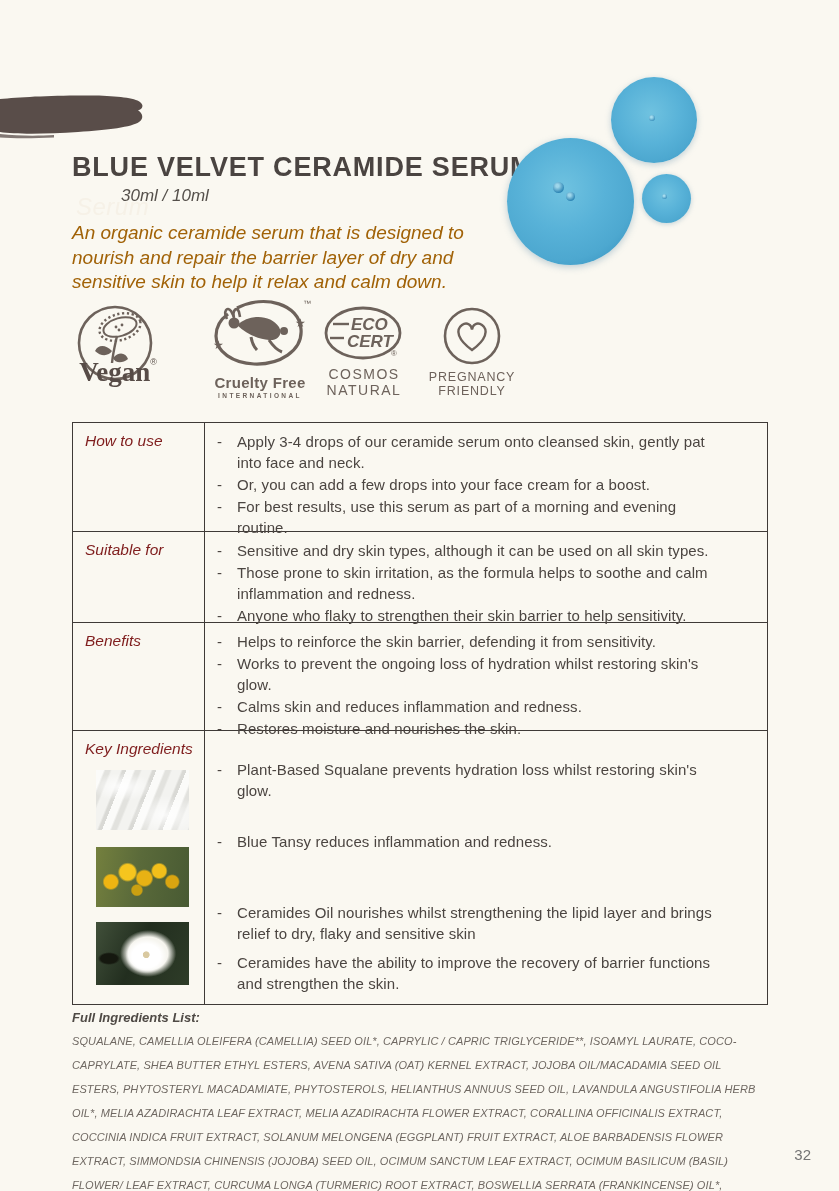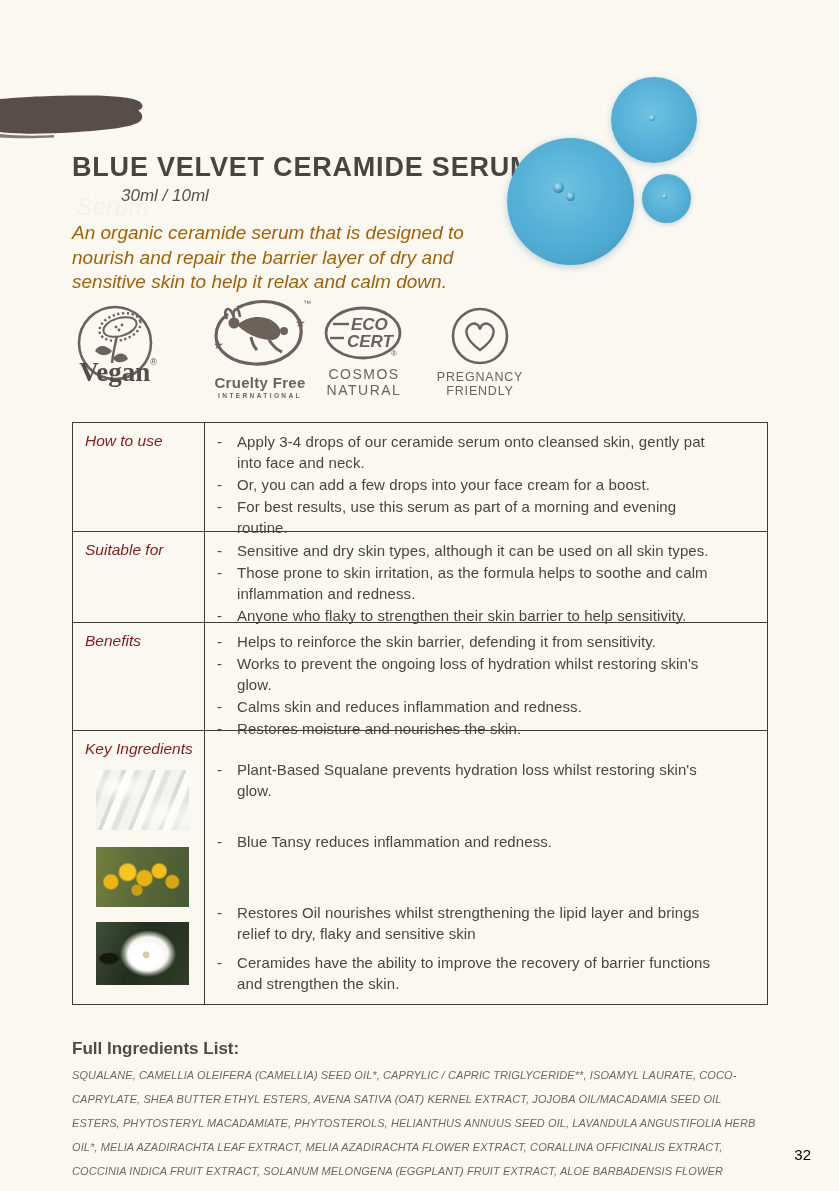--- a/index.html
+++ b/index.html
@@ -54,21 +54,21 @@
   .bub3 { left:38px; top:38px; width:6px; height:6px; background:radial-gradient(circle at 40% 35%, #a5dcee 15%, #3a90bd 75%); }
   .bub4 { left:20px; top:20px; width:5px; height:5px; background:radial-gradient(circle at 40% 35%, #a5dcee 15%, #3a90bd 75%); }
 
   
   .logos { position:absolute; left:62px; top:297px; width:480px; height:106px; }
   .logo { position:absolute; text-align:center; color:#6d625b; }
   .logo svg { display:block; margin:0 auto; }
   .logo-vegan { left:0px; top:4px; width:112px; }
   .logo-bunny { left:136px; top:0px; width:124px; }
   .logo-ecocert { left:254px; top:9px; width:96px; }
-  .logo-pregnancy { left:366px; top:9px; width:104px; }
+  .logo-pregnancy { left:358px; top:9px; width:104px; }
   .logo-caption { font-weight:bold; font-size:13.5px; margin-top:3px; letter-spacing:0.3px; }
   .logo-sub { font-size:6.5px; letter-spacing:2.4px; font-weight:bold; margin-top:1px; }
   .logo-caption-caps { font-size:14px; letter-spacing:1.5px; line-height:1.15; margin-top:4px; }
   .logo-caption-preg { font-size:12.5px; letter-spacing:0.8px; line-height:1.15; margin-top:4px; }
 
   
   .spec-table {
     position:absolute; left:72px; top:422px; width:696px;
     border:1.5px solid #3f3a37; box-sizing:border-box;
   }
@@ -119,24 +119,24 @@
     background:
       radial-gradient(circle 5px at 54% 52%, #d9c9a0 0 60%, rgba(217,201,160,0) 75%),
       radial-gradient(ellipse 26px 22px at 54% 54%, #ffffff 0 55%, rgba(255,255,255,0) 80%),
       radial-gradient(ellipse 36px 30px at 56% 50%, #f6f5ef 0 55%, rgba(246,245,239,0) 78%),
       radial-gradient(ellipse 14px 8px at 14% 58%, #15180f 0 60%, rgba(21,24,15,0) 80%),
       linear-gradient(115deg, #41503a 0%, #222e1f 45%, #2e3c28 100%);
   }
 
   
   .full-ing { position:absolute; left:72px; top:1010px; width:700px; }
-  .full-ing-heading { font-size:17px; font-weight:700; color:#4f4a45; margin-bottom:4px;margin-top:29px; }
+  .full-ing-heading { font-size:13px; font-weight:700; font-style:italic; color:#4f4a45; margin-bottom:4px; }
   .full-ing-text { font-size:11px; font-style:italic; color:#6f6862; line-height:24px; letter-spacing:0.1px; }
 
-  .page-number { position:absolute; right:28px; top:1146px; font-size:15px; color:#000000; }
+  .page-number { position:absolute; right:28px; top:1146px; font-size:15px; color:#737373; }
 </style>
 </head>
 <body>
 
 <div class="page">
 
   <div class="badge-wrap">
     <svg width="160" height="50" viewBox="0 0 160 50">
       <path fill="#594D49" d="M0,7 C20,5 55,3 95,3.5 C117,4 135,6 140,10 C144,13 143,17 138,18.5 C143,21 144,27 139,30 C132,35 108,38 78,40 C48,42 16,42.5 0,40 Z"></path>
       <path fill="#594D49" opacity="0.75" d="M0,42 C18,44 38,44 54,43 L54,45.5 C34,46.5 12,46.5 0,45.5 Z"></path>
@@ -307,21 +307,21 @@
             <span class="dash">-</span>
             <span class="b-text"><span>Plant-Based </span><span class="bold">Squalane</span><span> prevents hydration loss whilst restoring skin's
 glow.</span></span>
           </div>
           <div class="bullet">
             <span class="dash">-</span>
             <span class="b-text"><span class="bold">Blue Tansy</span><span> reduces inflammation and redness.</span></span>
           </div>
           <div class="bullet">
             <span class="dash">-</span>
-            <span class="b-text"><span class="bold">Restores Oil</span><span> nourishes whilst strengthening the lipid layer and brings
+            <span class="b-text"><span class="bold">Ceramides Oil</span><span> nourishes whilst strengthening the lipid layer and brings
 relief to dry, flaky and sensitive skin</span></span>
           </div>
           <div class="bullet">
             <span class="dash">-</span>
             <span class="b-text"><span class="bold">Ceramides</span><span> have the ability to improve the recovery of barrier functions
 and strengthen the skin.</span></span>
           </div>
         </div>
       </div>
     </div>

